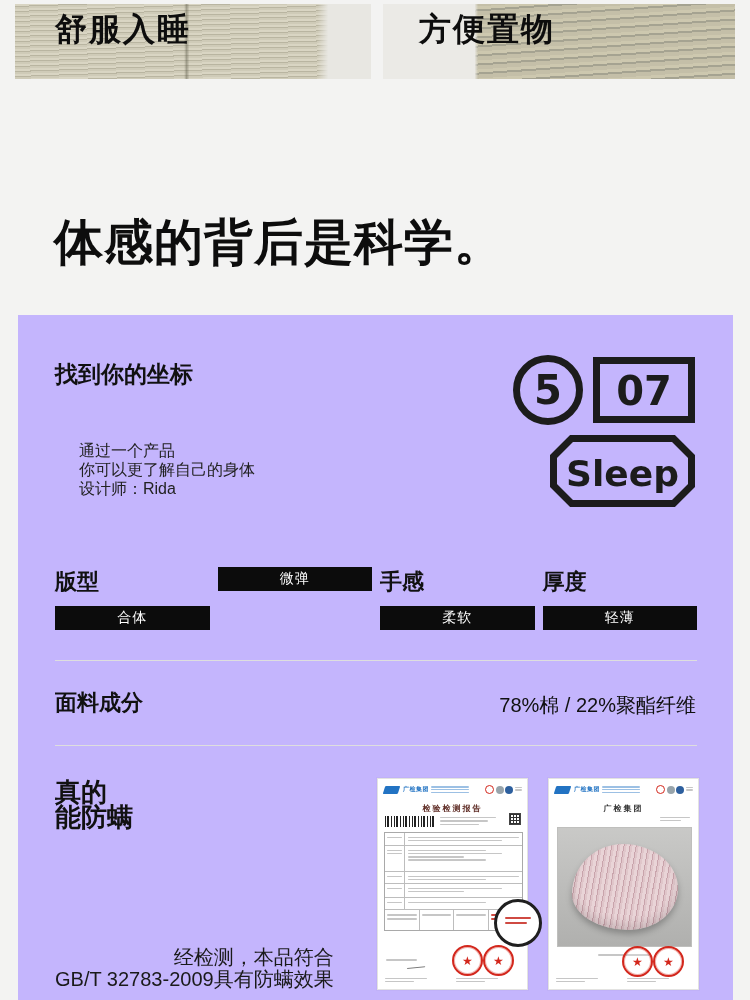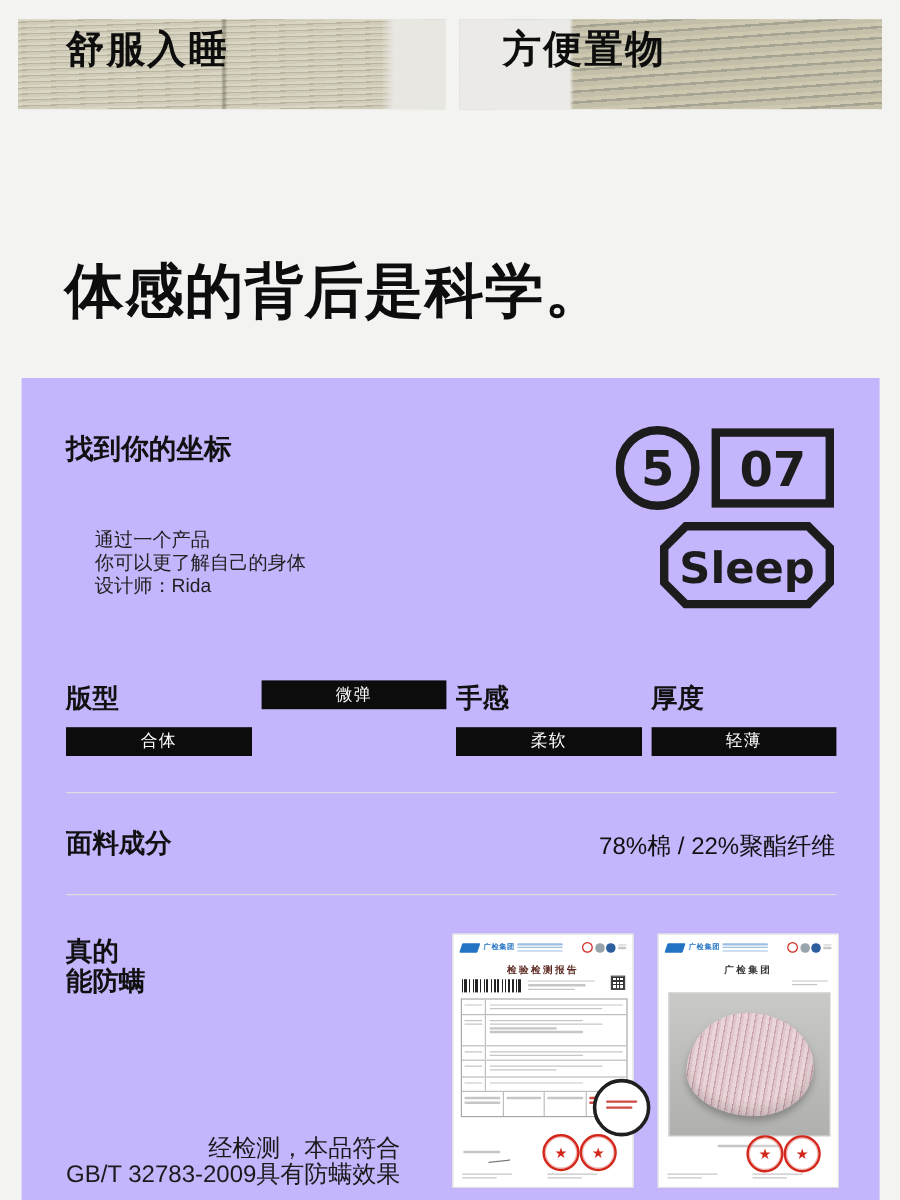--- a/index.html
+++ b/index.html
@@ -1,21 +1,21 @@
 <!DOCTYPE html>
 <html><head>
 <meta charset="utf-8">
 <style>
   * { margin:0; padding:0; box-sizing:border-box; }
   html,body { background:#f3f3f2; }
   body { font-family:"Liberation Sans","DejaVu Sans",sans-serif; color:#111; }
   .page { position:relative; width:750px; height:1000px; margin:0 auto; background:#f3f3f2; overflow:hidden; }
 
   
-  .hero-photo { position:absolute; top:16px; height:75px; overflow:hidden; }
+  .hero-photo { position:absolute; top:4px; height:75px; overflow:hidden; }
   .hero-photo.left { left:15px; width:356px;
     background:
       linear-gradient(90deg, rgba(0,0,0,0) 0 85%, #e8e7e2 88% 100%),
       linear-gradient(90deg, rgba(0,0,0,0) 0 47.5%, rgba(90,88,70,.45) 48.2%, rgba(0,0,0,0) 49%),
       repeating-linear-gradient(178deg, #d9d5c3 0 2px, #b9b5a1 2px 3px, #cfcbb8 3px 5px);
   }
   .hero-photo.right { left:383px; width:352px;
     background:
       linear-gradient(90deg, #ebeae6 0 26%, rgba(0,0,0,0) 27%),
       repeating-linear-gradient(176deg, #cdc8af 0 3px, #a5a391 3px 5px, #c4bfa8 5px 9px);
@@ -41,21 +41,21 @@
   .attrs { position:absolute; left:37px; top:252px; width:642px; display:grid; grid-template-columns:repeat(4,1fr); column-gap:8px; }
   .attr-label { font-size:22px; font-weight:700; margin-bottom:9px; }
   .attr-bar { height:24px; background:#0c0c0c; color:#fff; font-size:14px; display:flex; align-items:center; justify-content:center; letter-spacing:1px; }
 
   .divider { position:absolute; left:37px; width:642px; height:1px; background:#dedede; }
   .div1 { top:345px; } .div2 { top:430px; }
 
   .fabric-title { position:absolute; left:37px; top:373px; font-size:22px; font-weight:700; }
   .fabric-value { position:absolute; right:37px; top:377px; font-size:20px; font-weight:400; }
 
-  .mite-title { position:absolute; left:37px; top:465px; font-size:22px; font-weight:700; line-height:25px; }
+  .mite-title { position:absolute; left:37px; top:465px; font-size:26px; font-weight:700; line-height:25px; }
   .mite-note  { position:absolute; left:37px; top:631px; font-size:20px; line-height:22px; color:#1a1a1a;text-align:right; }
 
   
   .cert { position:absolute; top:463px; width:151px; height:212px; background:#fff; border:1px solid #e3e3e1; box-shadow:0 0 0 1px rgba(0,0,0,.02); }
   .cert1 { left:359px; } .cert2 { left:530px; }
 
   .cert-header { position:absolute; left:6px; right:5px; top:5px; height:15px; }
   .glogo { position:absolute; left:0; top:2px; width:15px; height:8px; background:#2273c3; transform:skewX(-18deg); border-radius:1px; }
   .gbrand { position:absolute; left:19px; top:1px; font-size:6px; font-weight:700; color:#2273c3; letter-spacing:.5px; white-space:nowrap; }
   .gsub { position:absolute; left:47px; top:1px; width:38px; }

